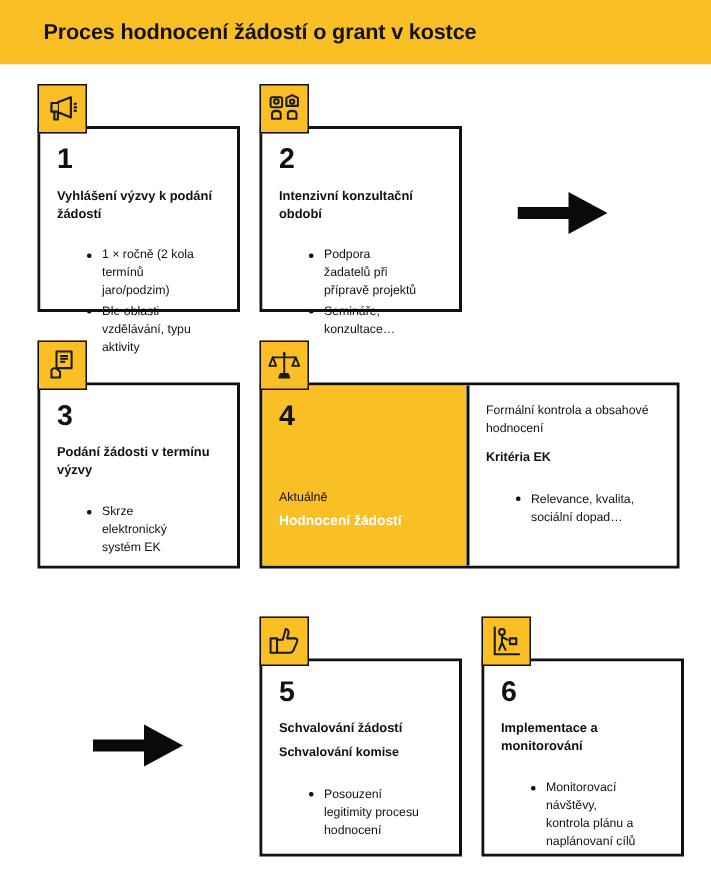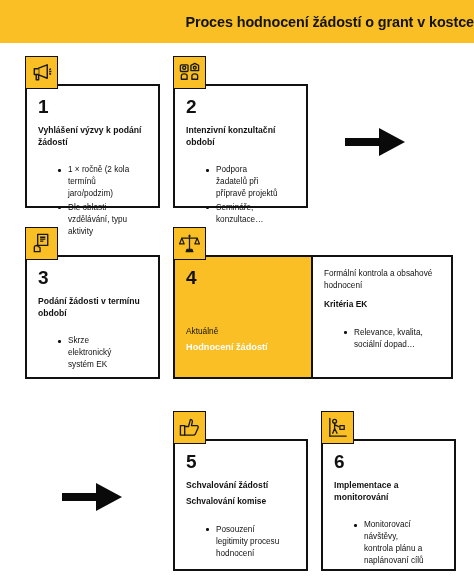--- a/index.html
+++ b/index.html
@@ -18,21 +18,20 @@
 
   
   .header-bar {
     position: absolute;
     left: 0; top: 0;
     width: 474px;
     height: 43px;
     background: #f9bf24;
     display: flex;
     align-items: center;
-    justify-content: flex-end;
   }
   .header-title {
     margin-left: 29px;
     font-size: 14.4px;
     font-weight: bold;
     letter-spacing: -0.1px;
     color: #131313;
   }
 
   
@@ -228,21 +227,21 @@
         <g fill="none" stroke="#1a1a1a" stroke-width="1.4" stroke-linejoin="round">
           <path d="M8 2.5 L18.5 2.5 L18.5 14 L8 14 Z" fill="#f9bf24"></path>
           <path d="M10.5 5.5 L16 5.5 M10.5 7.5 L16 7.5 M10.5 9.5 L14 9.5"></path>
           <path d="M4.5 20.5 L4.5 16 C4.5 14 7 13.5 8.5 14.8 L10.5 16.5 L10.5 20.5 Z" fill="#f9bf24"></path>
         </g>
       </svg>
     </div>
     <div class="card-body" style="width:135px; height:124px;">
       <div class="pane pane-white">
         <div class="step-num">3</div>
-        <div class="step-title">Podání žádosti v termínu období</div>
+        <div class="step-title">Podání žádosti v termínu výzvy</div>
         <ul class="bullets">
           <li>Skrze elektronický systém EK</li>
         </ul>
       </div>
     </div>
   </div>
 
   <div class="card" style="left:173px; top:184px; width:280px; height:152px;">
     <div class="icon-tab">
       <svg width="23" height="23" viewBox="0 0 24 24">

